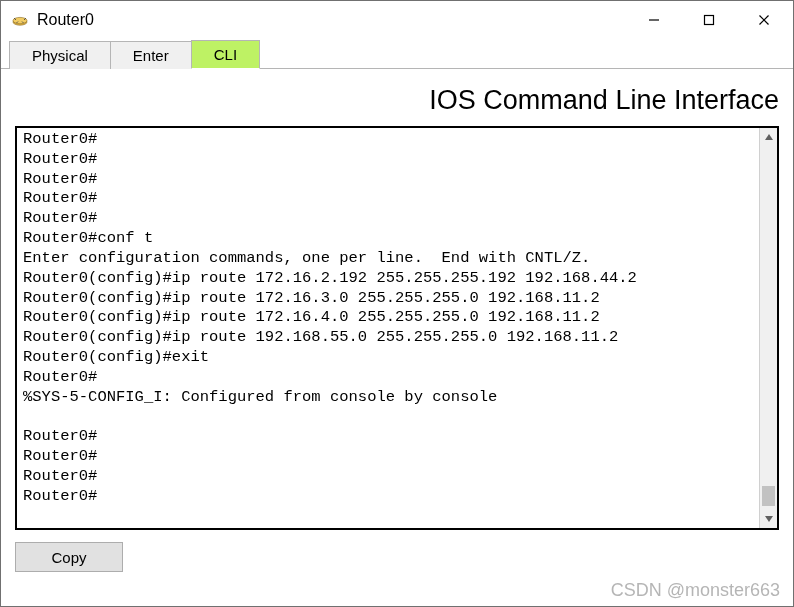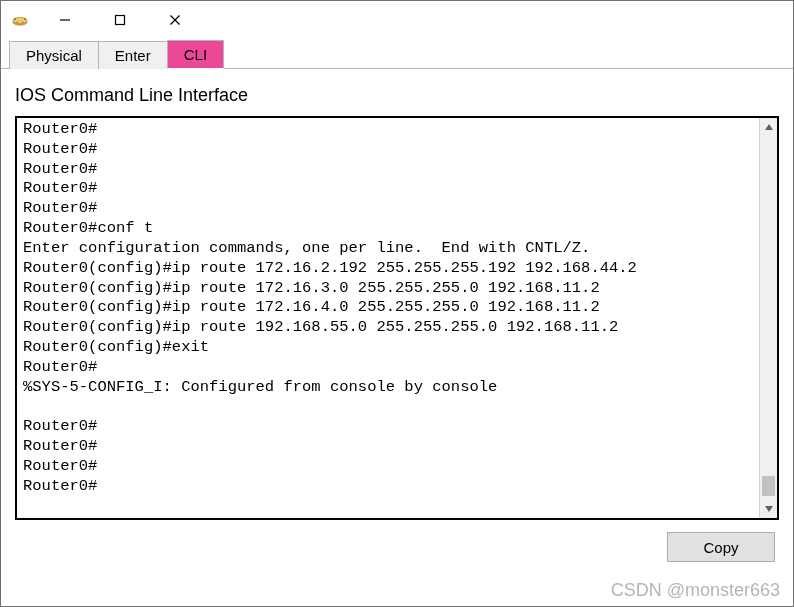--- a/index.html
+++ b/index.html
@@ -39,42 +39,42 @@
     }
     .tabs {
       display: flex;
       align-items: flex-end;
       padding-left: 8px;
       height: 30px;
       border-bottom: 1px solid #b5b5b5;
       background: #fff;
     }
     .tab {
-      padding: 5px 16px;
+      padding: 5px 22px;
       font-size: 15px;
       color: #000;
       background: #f0f0f0;
       border: 1px solid #b5b5b5;
       border-bottom: none;
       margin-right: -1px;
       position: relative;
       bottom: -1px;
       cursor: pointer;
     }
     .tab.active {
-      background: #ec4899;
+      background: #bef264;
       border-bottom: 1px solid #fff;
       z-index: 2;
     }
     .content {
       padding: 12px 14px 10px 14px;
     }
     .cli-title {
-      text-align: left;
-      font-size: 18px;
+      text-align: right;
+      font-size: 27px;
       font-weight: normal;
       margin: 4px 0 10px 0;
       font-family: Verdana, Tahoma, sans-serif;
     }
     .terminal-wrap {
       position: relative;
       border: 2px solid #000;
       background: #fff;
       height: 404px;
       display: flex;
@@ -104,21 +104,21 @@
     .scroll-track { flex: 1; position: relative; }
     .scroll-thumb {
       position: absolute;
       left: 2px; right: 2px;
       bottom: 4px;
       height: 20px;
       background: #c2c2c2;
     }
     .button-row {
       display: flex;
-      justify-content: flex-end;
+      justify-content: flex-start;
       gap: 12px;
       padding: 12px 4px 4px 0;
     }
     .btn {
       width: 108px;
       height: 30px;
       background: #e1e1e1;
       border: 1px solid #adadad;
       font-size: 15px;
       font-family: inherit;
@@ -136,20 +136,21 @@
 <body>
 
 <div class="titlebar">
   <span class="titlebar-icon">
     <svg width="18" height="18" viewBox="0 0 18 18">
       <ellipse cx="9" cy="11" rx="7" ry="3.2" fill="#e6b84a" stroke="#8a6a1f" stroke-width="0.6"></ellipse>
       <ellipse cx="9" cy="9.6" rx="7" ry="3.2" fill="#f2cc63" stroke="#8a6a1f" stroke-width="0.6"></ellipse>
       <path d="M5 9 L3 7 M13 9 L15 7 M7 10.5 L5.5 12 M11 10.5 L12.5 12" stroke="#4a4a4a" stroke-width="0.9"></path>
     </svg>
   </span>
+  <span class="titlebar-title">Router0</span>
   <div class="win-controls">
     <div class="win-btn">
       <svg width="12" height="12" viewBox="0 0 12 12">
           <line x1="1" y1="6" x2="11" y2="6" stroke="#000" stroke-width="1.2"></line>
         </svg>
     </div>
     <div class="win-btn">
       <svg width="12" height="12" viewBox="0 0 12 12">
           <rect x="1.5" y="1.5" width="9" height="9" fill="none" stroke="#000" stroke-width="1.2"></rect>
         </svg>

